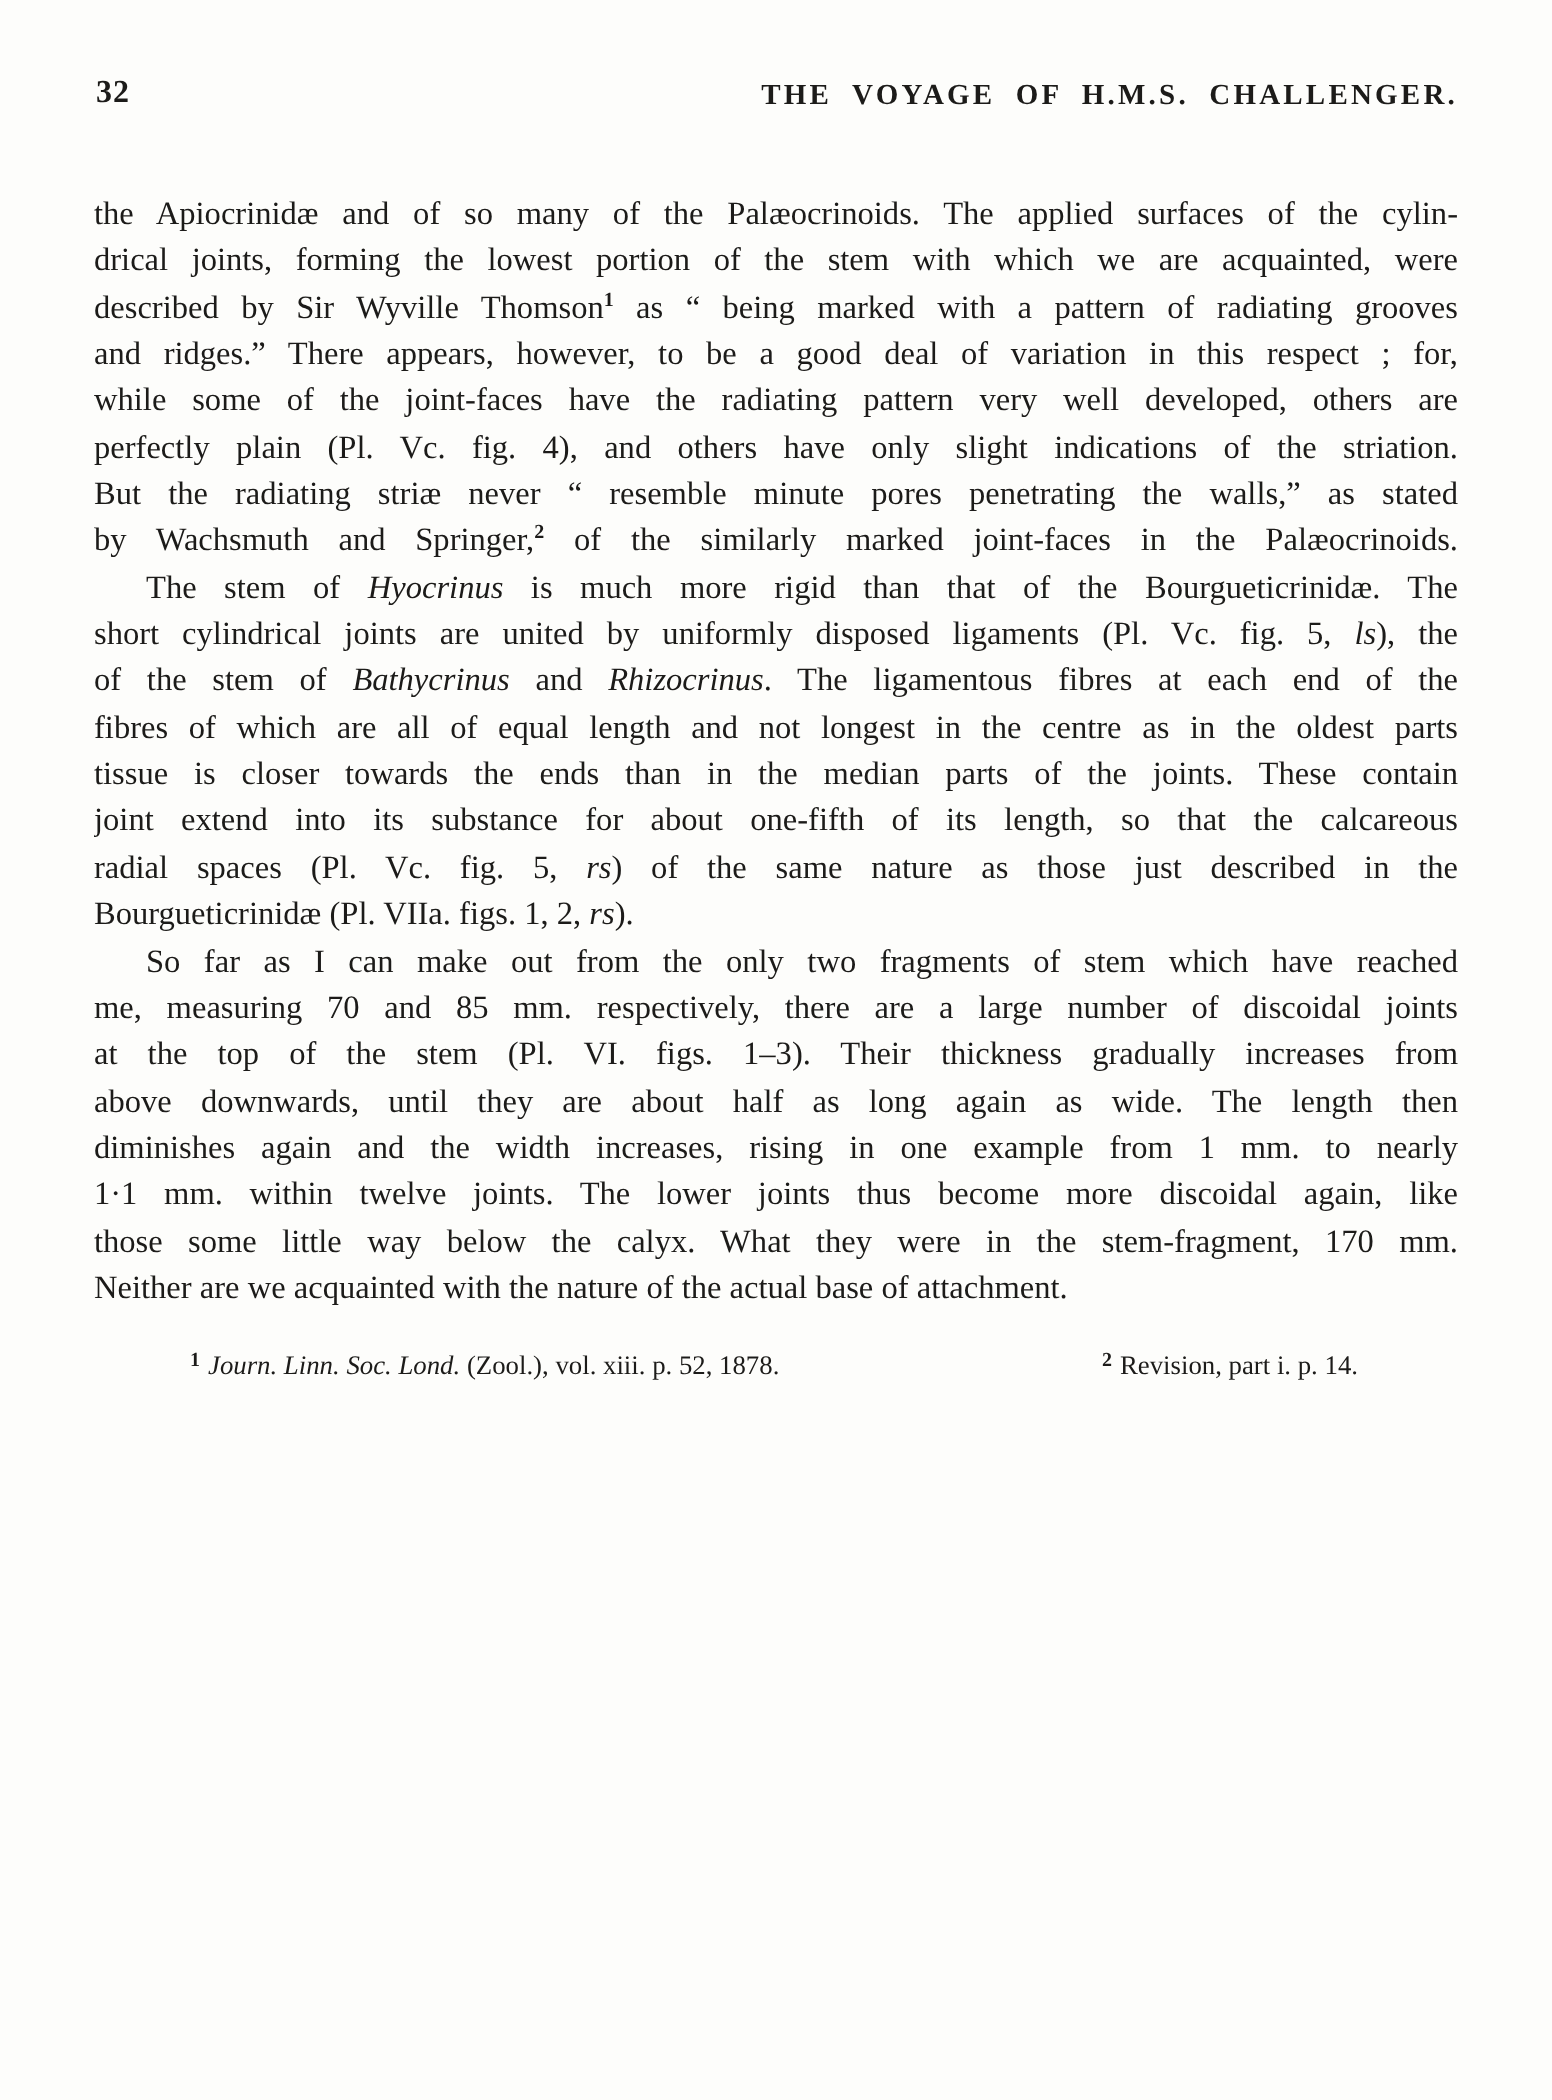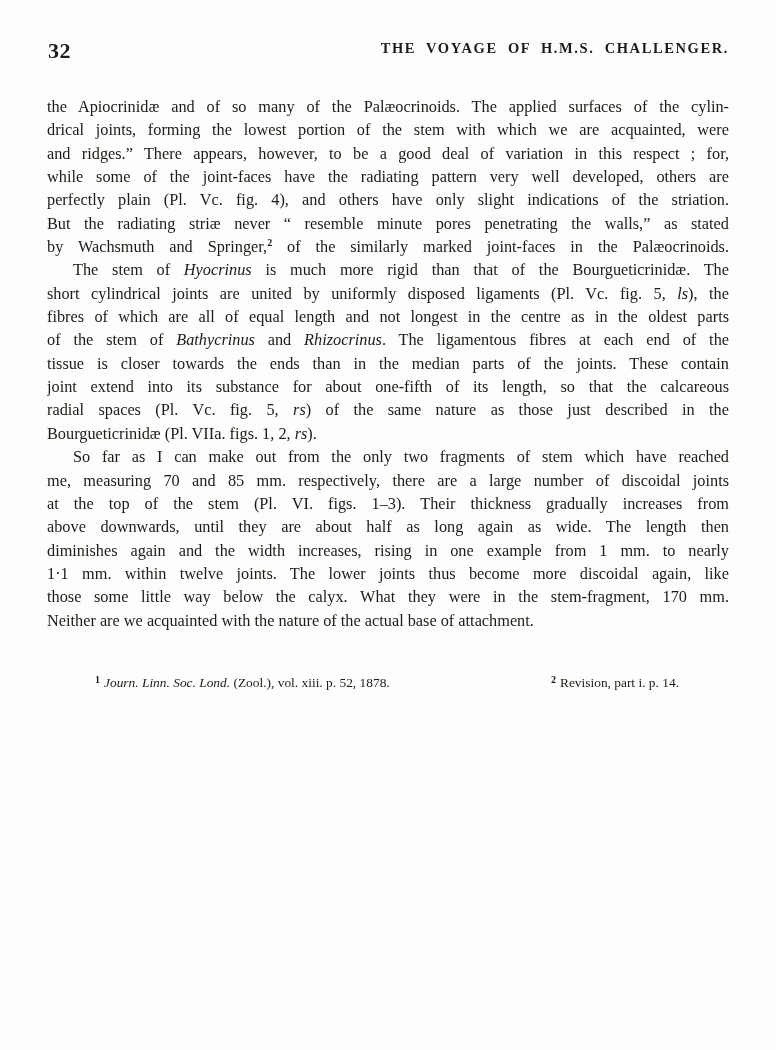--- a/index.html
+++ b/index.html
@@ -9,21 +9,21 @@
     background:#fdfdfb;
     color:#1c1b19;
     font-family:"Liberation Serif","DejaVu Serif",serif;
     overflow:hidden;
   }
   .running-head{
     position:absolute;top:38px;left:47px;right:47px;height:22px;
   }
   .pagenum{
     position:absolute;left:1px;top:0;
-    font-weight:bold;font-size:22px;letter-spacing:0.5px;
+    font-weight:bold;font-size:16px;letter-spacing:0.5px;
   }
   .running-title{
     display:block;text-align:right;
     font-weight:bold;font-size:14.5px;
     letter-spacing:1.6px;word-spacing:5px;
     padding-top:2px;
   }
   .body-text{
     position:absolute;top:95px;left:47px;width:682px;
   }
@@ -65,29 +65,30 @@
 <div class="page">
 
   <header class="running-head">
     <span class="pagenum">32</span>
     <span class="running-title">THE VOYAGE OF H.M.S. CHALLENGER.</span>
   </header>
 
   <main class="body-text" id="body-text">
       <div class="line"><span>the Apiocrinidæ and of so many of the Palæocrinoids. The applied surfaces of the cylin-</span></div>
       <div class="line"><span>drical joints, forming the lowest portion of the stem with which we are acquainted, were</span></div>
+      <div class="line"><span>described by Sir Wyville Thomson</span><sup class="fnmark">1</sup><span> as “ being marked with a pattern of radiating grooves</span></div>
       <div class="line"><span>and ridges.” There appears, however, to be a good deal of variation in this respect ; for,</span></div>
       <div class="line"><span>while some of the joint-faces have the radiating pattern very well developed, others are</span></div>
       <div class="line"><span>perfectly plain (Pl. Vc. fig. 4), and others have only slight indications of the striation.</span></div>
       <div class="line"><span>But the radiating striæ never “ resemble minute pores penetrating the walls,” as stated</span></div>
       <div class="line"><span>by Wachsmuth and Springer,</span><sup class="fnmark">2</sup><span> of the similarly marked joint-faces in the Palæocrinoids.</span></div>
       <div class="line indent"><span>The stem of </span><i>Hyocrinus</i><span> is much more rigid than that of the Bourgueticrinidæ. The</span></div>
       <div class="line"><span>short cylindrical joints are united by uniformly disposed ligaments (Pl. Vc. fig. 5, </span><i>ls</i><span>), the</span></div>
+      <div class="line"><span>of the stem of </span><i>Bathycrinus</i><span> and </span><i>Rhizocrinus</i><span>. The ligamentous fibres at each end of the</span></div>
       <div class="line"><span>fibres of which are all of equal length and not longest in the centre as in the oldest parts</span></div>
-      <div class="line"><span>of the stem of </span><i>Bathycrinus</i><span> and </span><i>Rhizocrinus</i><span>. The ligamentous fibres at each end of the</span></div>
       <div class="line"><span>tissue is closer towards the ends than in the median parts of the joints. These contain</span></div>
       <div class="line"><span>joint extend into its substance for about one-fifth of its length, so that the calcareous</span></div>
       <div class="line"><span>radial spaces (Pl. Vc. fig. 5, </span><i>rs</i><span>) of the same nature as those just described in the</span></div>
       <div class="line end"><span>Bourgueticrinidæ (Pl. VIIa. figs. 1, 2, </span><i>rs</i><span>).</span></div>
       <div class="line indent"><span>So far as I can make out from the only two fragments of stem which have reached</span></div>
       <div class="line"><span>me, measuring 70 and 85 mm. respectively, there are a large number of discoidal joints</span></div>
       <div class="line"><span>at the top of the stem (Pl. VI. figs. 1–3). Their thickness gradually increases from</span></div>
       <div class="line"><span>above downwards, until they are about half as long again as wide. The length then</span></div>
       <div class="line"><span>diminishes again and the width increases, rising in one example from 1 mm. to nearly</span></div>
       <div class="line"><span>1·1 mm. within twelve joints. The lower joints thus become more discoidal again, like</span></div>

